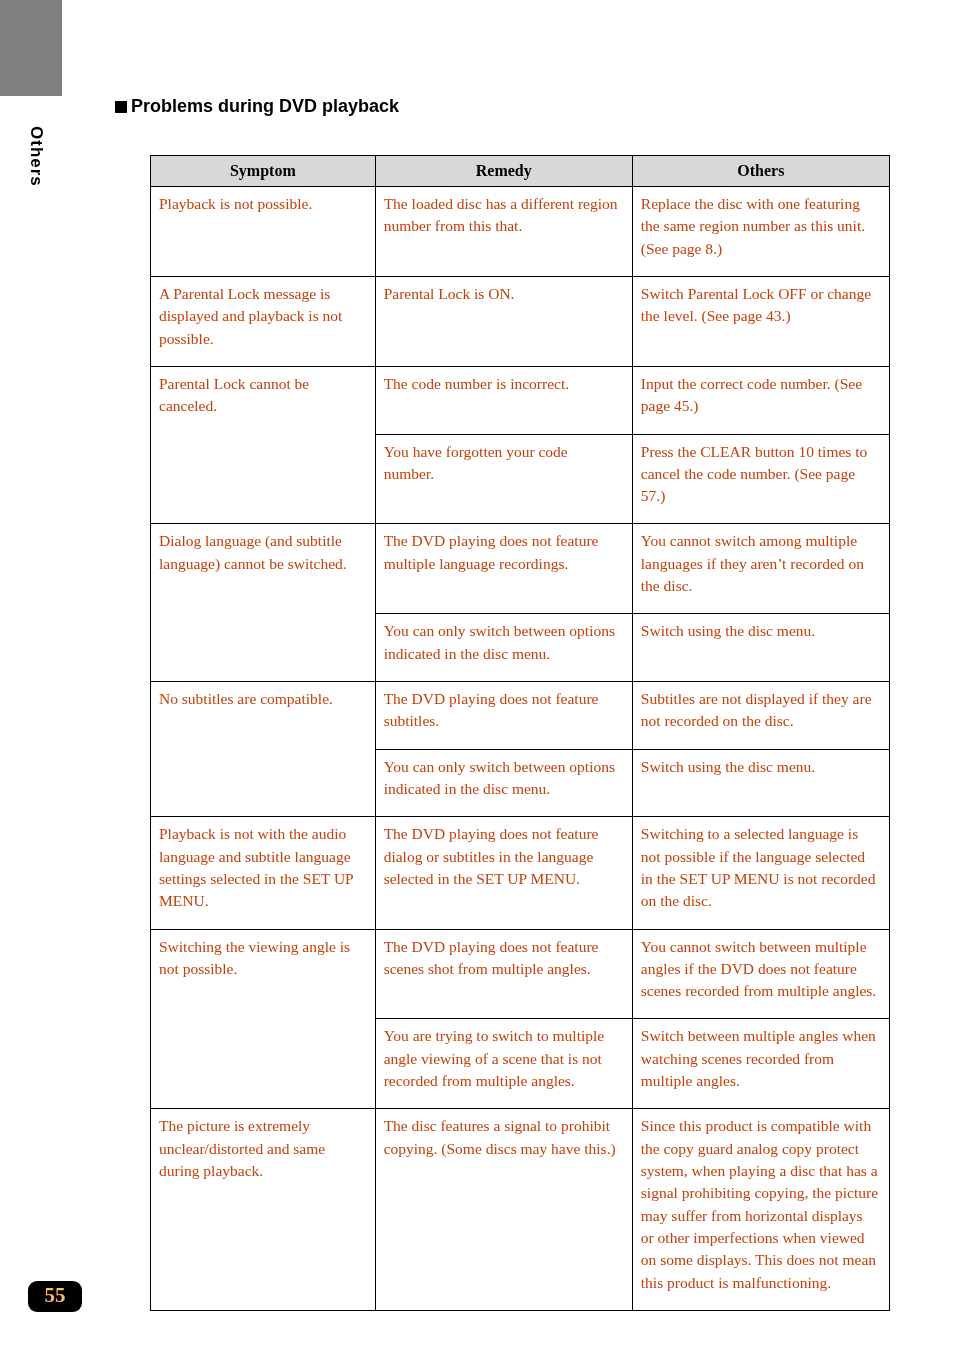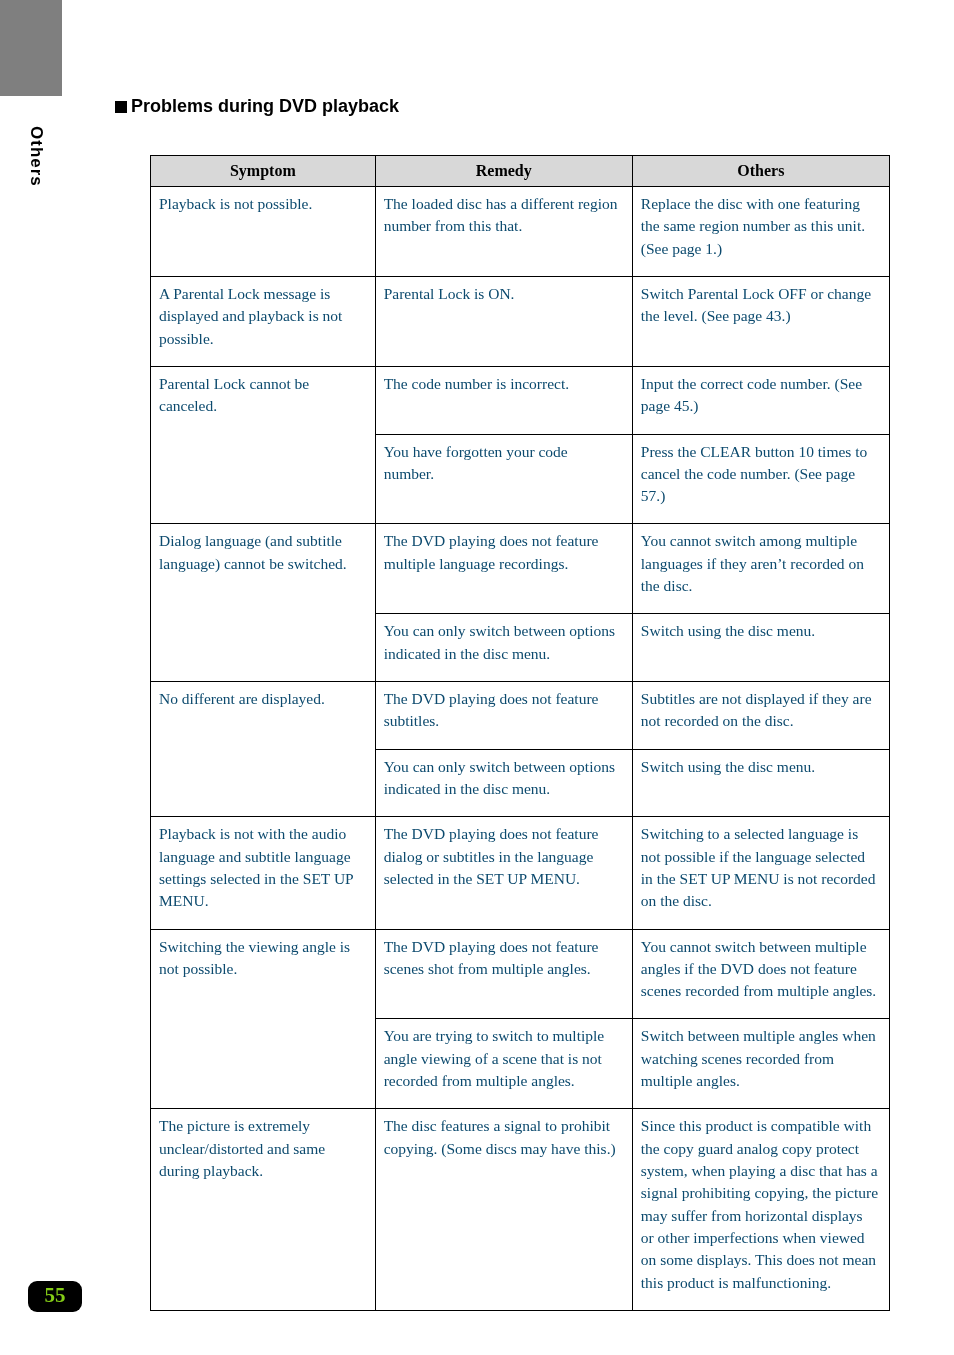--- a/index.html
+++ b/index.html
@@ -47,30 +47,30 @@
     font-size:16px;
     padding:6px 4px;
     text-align:center;
   }
   table.trouble td{
     border:1px solid #000;
     vertical-align:top;
     font-size:15.5px;
     line-height:1.44;
     padding:6px 10px 16px 8px;
-    color:#0c4a6e;
+    color:#c2410c;
     word-wrap:break-word;
   }
   col.c-symptom{width:30.4%;}
   col.c-cause{width:34.8%;}
   col.c-remedy{width:34.8%;}
   .page-badge{
     position:absolute;left:28px;top:1281px;
     min-width:26px;
-    background:#000;color:#84cc16;
+    background:#000;color:#fdba74;
     border-radius:9px;
     padding:2px 14px 4px;
     font-size:21px;font-weight:bold;
     text-align:center;
     font-family:"Liberation Serif", serif;
   }
 </style>
 </head>
 <body>
 
@@ -95,21 +95,21 @@
       <tr>
         <th>Symptom</th>
         <th>Remedy</th>
         <th>Others</th>
       </tr>
     </thead>
     <tbody>
         <tr>
           <td rowspan="1">Playback is not possible.</td>
           <td>The loaded disc has a different region number from this that.</td>
-          <td>Replace the disc with one featuring the same region number as this unit. (See page 1.)</td>
+          <td>Replace the disc with one featuring the same region number as this unit. (See page 8.)</td>
         </tr>
         <tr>
           <td rowspan="1">A Parental Lock message is displayed and playback is not possible.</td>
           <td>Parental Lock is ON.</td>
           <td>Switch Parental Lock OFF or change the level. (See page 43.)</td>
         </tr>
         <tr>
           <td rowspan="2">Parental Lock cannot be canceled.</td>
           <td>The code number is incorrect.</td>
           <td>Input the correct code number. (See page 45.)</td>
@@ -121,21 +121,21 @@
         <tr>
           <td rowspan="2">Dialog language (and subtitle language) cannot be switched.</td>
           <td>The DVD playing does not feature multiple language recordings.</td>
           <td>You cannot switch among multiple languages if they aren’t recorded on the disc.</td>
         </tr>
         <tr>
           <td>You can only switch between options indicated in the disc menu.</td>
           <td>Switch using the disc menu.</td>
         </tr>
         <tr>
-          <td rowspan="2">No different are displayed.</td>
+          <td rowspan="2">No subtitles are compatible.</td>
           <td>The DVD playing does not feature subtitles.</td>
           <td>Subtitles are not displayed if they are not recorded on the disc.</td>
         </tr>
         <tr>
           <td>You can only switch between options indicated in the disc menu.</td>
           <td>Switch using the disc menu.</td>
         </tr>
         <tr>
           <td rowspan="1">Playback is not with the audio language and subtitle language settings selected in the SET UP MENU.</td>
           <td>The DVD playing does not feature dialog or subtitles in the language selected in the SET UP MENU.</td>

